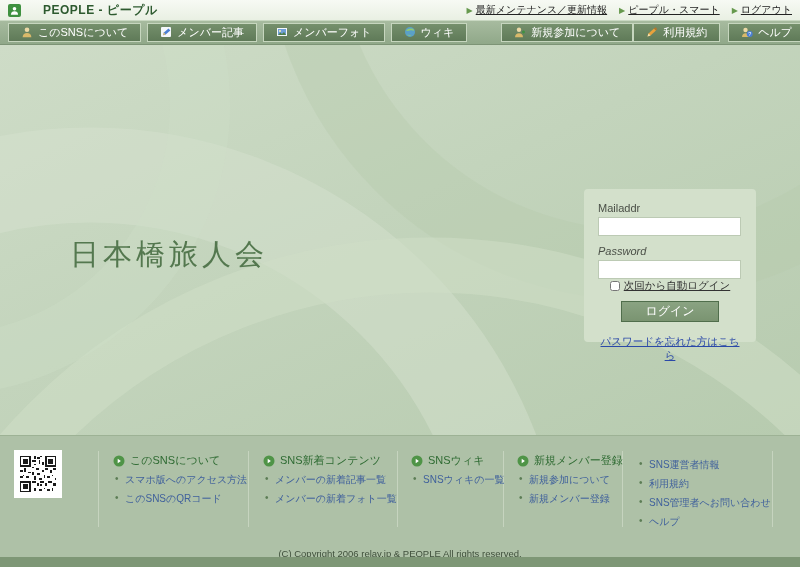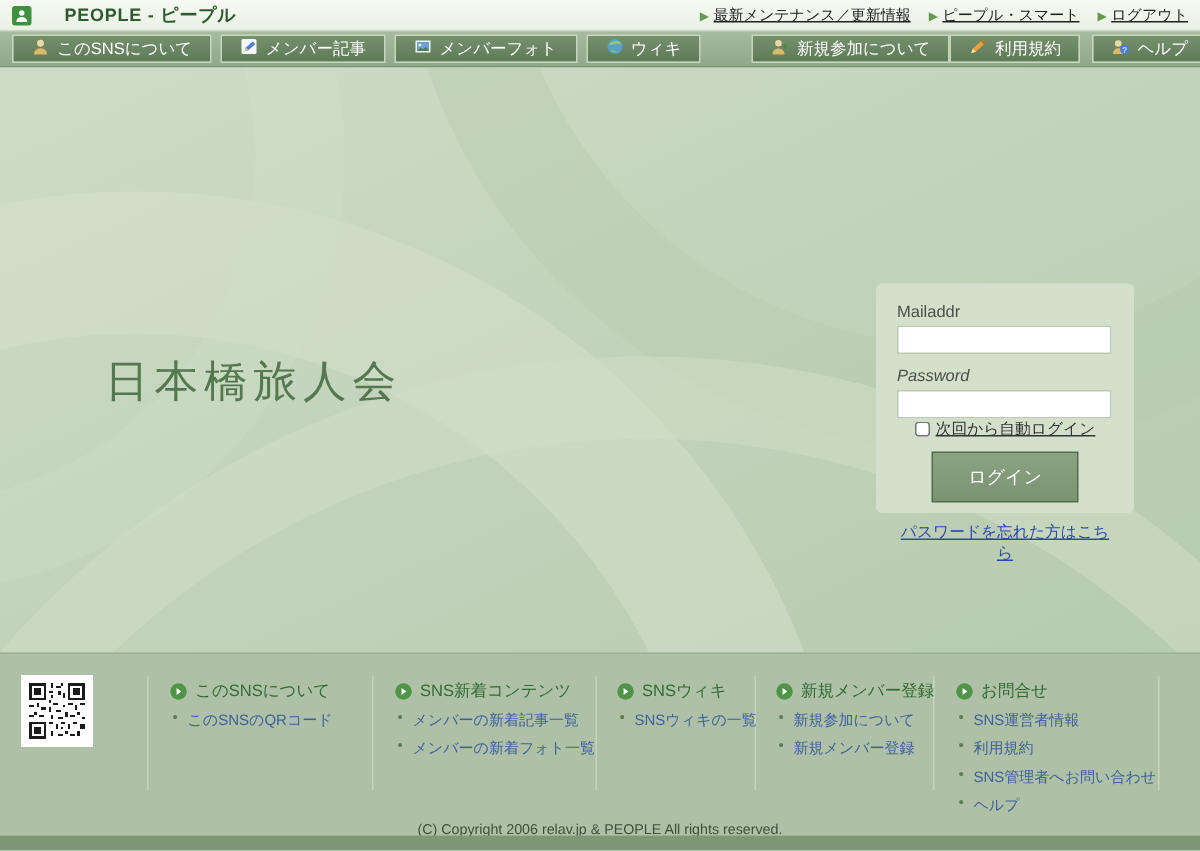--- a/index.html
+++ b/index.html
@@ -38,21 +38,21 @@
     font-size:29px; color:#54784f; letter-spacing:4px; }
 
   .login-panel { position:absolute; left:584px; top:144px; width:172px; height:153px;
     background:#d3e0cb; border-radius:4px; padding:13px 14px 0 14px; }
   .field-label { font-size:11px; color:#4a4f47; margin-bottom:3px; }
   .text-input { width:143px; height:19px; border:1px solid #bccab4; background:#fff; font-size:12px; padding:0 3px; display:block; }
   .pw-label { margin-top:9px;font-style:italic; }
   .auto-row { display:flex; align-items:center; justify-content:center; gap:4px; }
   .auto-row input { width:10px; height:10px; margin:0; }
   .auto-label { font-size:10.5px; color:#333; text-decoration:underline; cursor:pointer; }
-  .login-btn { display:block; margin:8px auto 0 auto; width:98px; height:34px;
+  .login-btn { display:block; margin:8px auto 0 auto; width:98px; height:21px;
     background:linear-gradient(#8aa382,#7a9471); border:1px solid #506e4c; color:#fff;
     font-size:12px; cursor:pointer; font-family:inherit; }
   .forgot { margin-top:13px; text-align:center; font-size:10.5px; }
   .forgot a { color:#2b49a8; text-decoration:underline; cursor:pointer; }
 
   
   .footer { position:absolute; left:0; top:435px; width:800px; height:122px;
     background:#aec1a7; border-top:1px solid #9db295; }
   .qr-box { position:absolute; left:14px; top:14px; width:48px; height:48px; background:#fff; padding:4px; }
   .fdiv { position:absolute; top:15px; height:76px; width:1px; background:#c6d4bf; }
@@ -258,20 +258,21 @@
   <div class="fdiv" style="left:772px"></div>
 
   <div class="fcol" style="left:113px">
     <div class="fcol-head">
       <svg width="12" height="12" viewBox="0 0 12 12">
           <circle cx="6" cy="6" r="5.5" fill="#4f9447"></circle>
           <path d="M4.7 3.7l3.2 2.3-3.2 2.3z" fill="#fff"></path>
         </svg>
       <span class="fcol-title">このSNSについて</span>
     </div>
+    <div class="fitem">スマホ版へのアクセス方法</div>
     <div class="fitem">このSNSのQRコード</div>
   </div>
 
   <div class="fcol" style="left:263px">
     <div class="fcol-head">
       <svg width="12" height="12" viewBox="0 0 12 12">
           <circle cx="6" cy="6" r="5.5" fill="#4f9447"></circle>
           <path d="M4.7 3.7l3.2 2.3-3.2 2.3z" fill="#fff"></path>
         </svg>
       <span class="fcol-title">SNS新着コンテンツ</span>
@@ -297,27 +298,20 @@
           <circle cx="6" cy="6" r="5.5" fill="#4f9447"></circle>
           <path d="M4.7 3.7l3.2 2.3-3.2 2.3z" fill="#fff"></path>
         </svg>
       <span class="fcol-title">新規メンバー登録</span>
     </div>
     <div class="fitem">新規参加について</div>
     <div class="fitem">新規メンバー登録</div>
   </div>
 
   <div class="fcol" style="left:637px">
-    <div class="fcol-head">
-      <svg width="12" height="12" viewBox="0 0 12 12">
-          <circle cx="6" cy="6" r="5.5" fill="#4f9447"></circle>
-          <path d="M4.7 3.7l3.2 2.3-3.2 2.3z" fill="#fff"></path>
-        </svg>
-      <span class="fcol-title">お問合せ</span>
-    </div>
     <div class="fitem">SNS運営者情報</div>
     <div class="fitem">利用規約</div>
     <div class="fitem">SNS管理者へお問い合わせ</div>
     <div class="fitem">ヘルプ</div>
   </div>
 
   <div class="copyright">(C) Copyright 2006 relav.jp &amp; PEOPLE All rights reserved.</div>
 </div>
 
 <div class="bottomstrip"></div>

